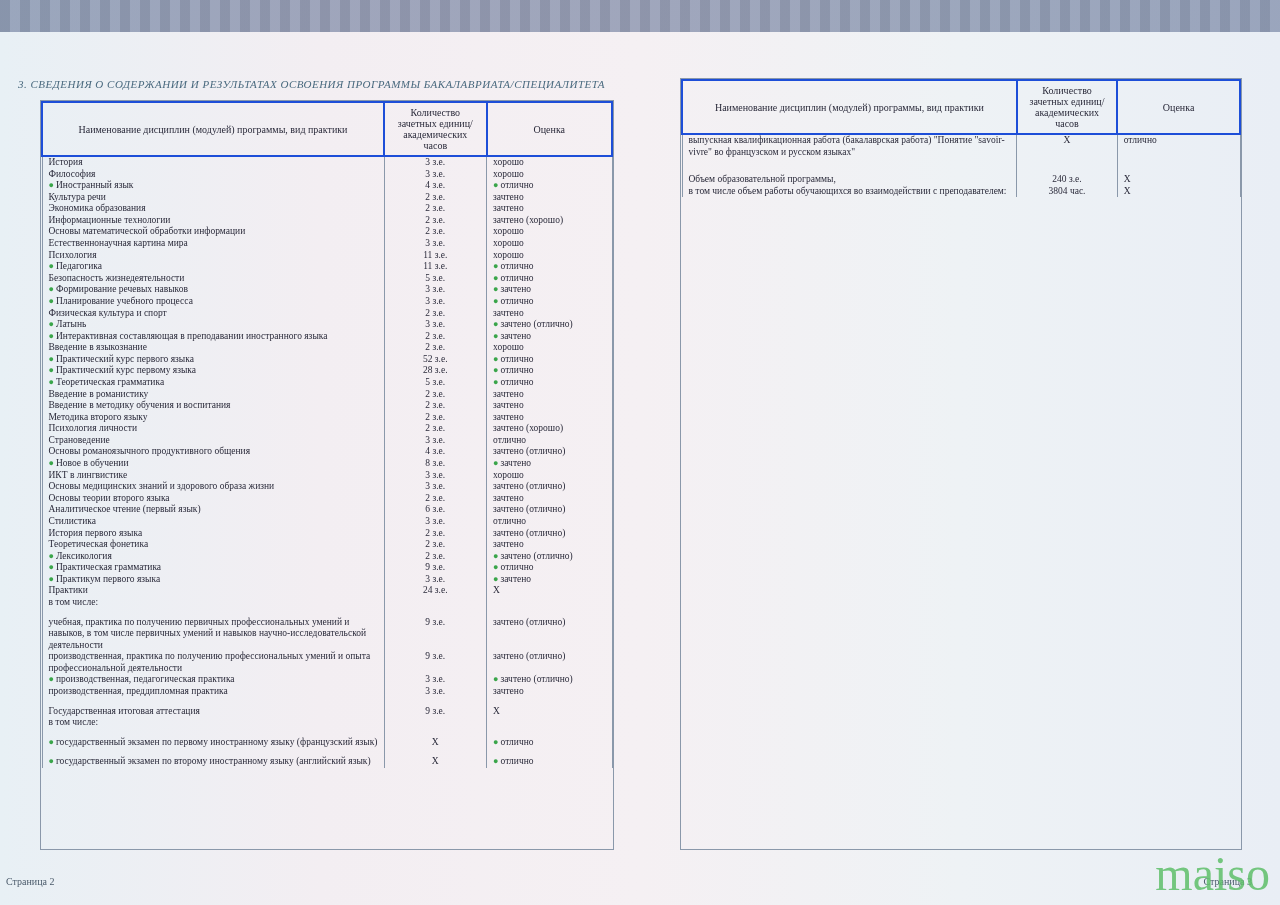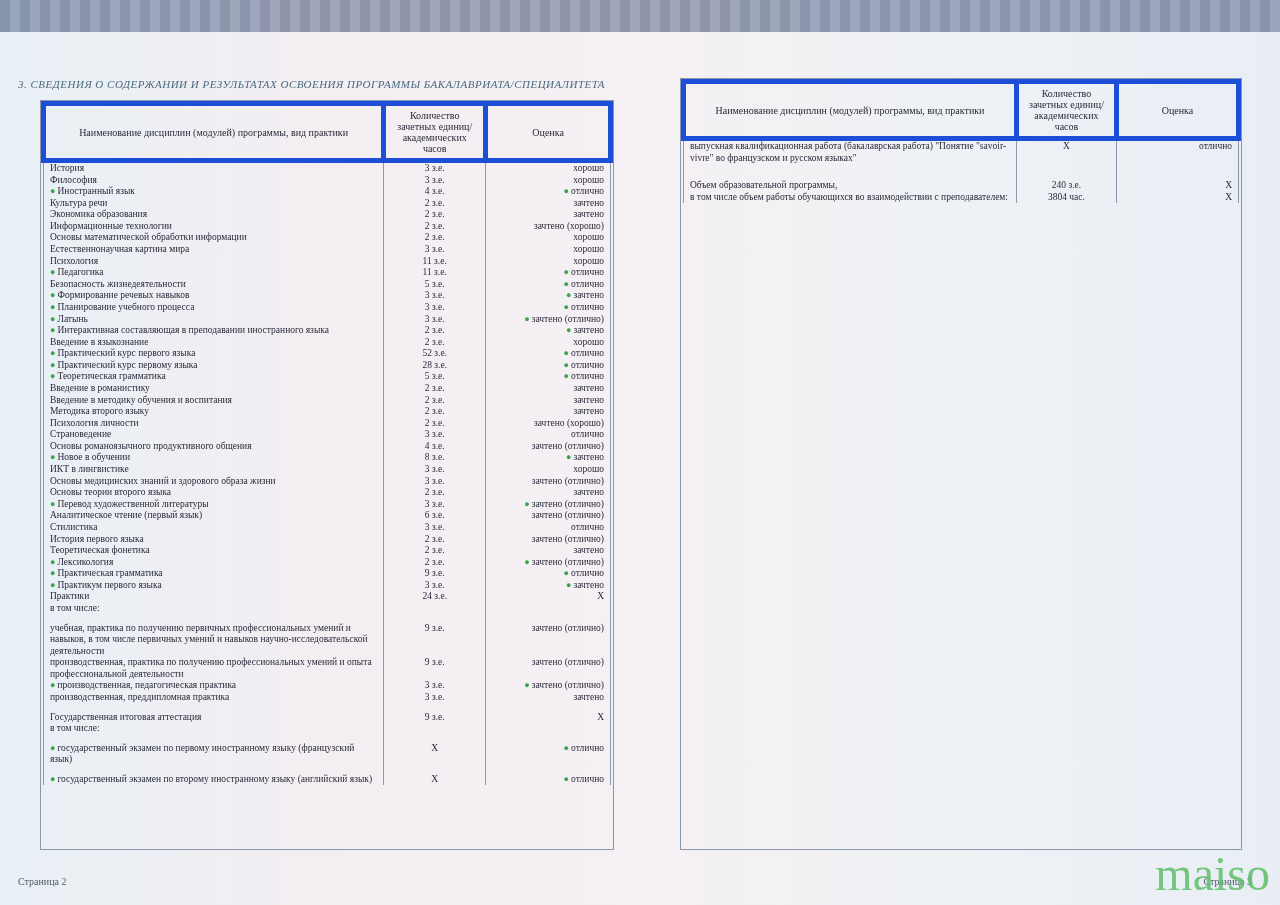--- a/index.html
+++ b/index.html
@@ -21,42 +21,42 @@
   }
   .panel{
     position:absolute;
     border:1px solid #8a98aa;
     background:transparent;
   }
   .panel-left{left:40px;top:100px;width:572px;height:748px}
   .panel-right{left:680px;top:78px;width:560px;height:770px}
   table{border-collapse:collapse;width:100%}
   th{
-    border:5px solid #1d4ed8;
+    border:2px solid #1d4ed8;
     font-weight:normal;font-size:10px;color:#2a2a3a;
     padding:4px 6px;text-align:center;vertical-align:middle;
   }
   .th-name{width:60%}
   .th-cred{width:18%}
   .th-grade{width:22%}
   tbody td{
     font-size:9.5px;
     padding:0 6px;
     vertical-align:top;
     line-height:1.22;
   }
   .col-name{border-left:1px solid #8a98aa;border-right:1px solid #8a98aa}
   .col-cred{text-align:center;border-right:1px solid #8a98aa}
-  .col-grade{text-align:right;border-right:1px solid #8a98aa}
+  .col-grade{text-align:left;border-right:1px solid #8a98aa}
   .bullet{color:#3aa54a;font-size:9px;margin-right:2px}
   .spacer td{height:8px}
   .wrap{white-space:normal}
   .bold{font-weight:normal}
   .page-num{position:absolute;bottom:18px;font-size:10px;color:#4a5a6a}
-  .page-left{left:18px}
+  .page-left{left:6px}
   .page-right{right:28px}
   .watermark{
     position:absolute;right:10px;bottom:4px;
     font-family:"Brush Script MT",cursive;font-size:48px;
     color:#5fbf6a;opacity:.85;pointer-events:none;
   }
 </style>
 </head>
 <body>
 
@@ -133,20 +133,25 @@
           <td class="col-name"><span class="bullet">●</span><span>Формирование речевых навыков</span></td>
           <td class="col-cred">3 з.е.</td>
           <td class="col-grade"><span class="bullet">●</span><span>зачтено</span></td>
         </tr>
         <tr>
           <td class="col-name"><span class="bullet">●</span><span>Планирование учебного процесса</span></td>
           <td class="col-cred">3 з.е.</td>
           <td class="col-grade"><span class="bullet">●</span><span>отлично</span></td>
         </tr>
         <tr>
+          <td class="col-name"><span>Физическая культура и спорт</span></td>
+          <td class="col-cred">2 з.е.</td>
+          <td class="col-grade"><span>зачтено</span></td>
+        </tr>
+        <tr>
           <td class="col-name"><span class="bullet">●</span><span>Латынь</span></td>
           <td class="col-cred">3 з.е.</td>
           <td class="col-grade"><span class="bullet">●</span><span>зачтено (отлично)</span></td>
         </tr>
         <tr>
           <td class="col-name"><span class="bullet">●</span><span>Интерактивная составляющая в преподавании иностранного языка</span></td>
           <td class="col-cred">2 з.е.</td>
           <td class="col-grade"><span class="bullet">●</span><span>зачтено</span></td>
         </tr>
         <tr>
@@ -211,25 +216,20 @@
         </tr>
         <tr>
           <td class="col-name"><span>Основы медицинских знаний и здорового образа жизни</span></td>
           <td class="col-cred">3 з.е.</td>
           <td class="col-grade"><span>зачтено (отлично)</span></td>
         </tr>
         <tr>
           <td class="col-name"><span>Основы теории второго языка</span></td>
           <td class="col-cred">2 з.е.</td>
           <td class="col-grade"><span>зачтено</span></td>
-        </tr>
-        <tr>
-          <td class="col-name"><span class="bullet">●</span><span>Перевод художественной литературы</span></td>
-          <td class="col-cred">3 з.е.</td>
-          <td class="col-grade"><span class="bullet">●</span><span>зачтено (отлично)</span></td>
         </tr>
         <tr>
           <td class="col-name"><span>Аналитическое чтение (первый язык)</span></td>
           <td class="col-cred">6 з.е.</td>
           <td class="col-grade"><span>зачтено (отлично)</span></td>
         </tr>
         <tr>
           <td class="col-name"><span>Стилистика</span></td>
           <td class="col-cred">3 з.е.</td>
           <td class="col-grade"><span>отлично</span></td>

